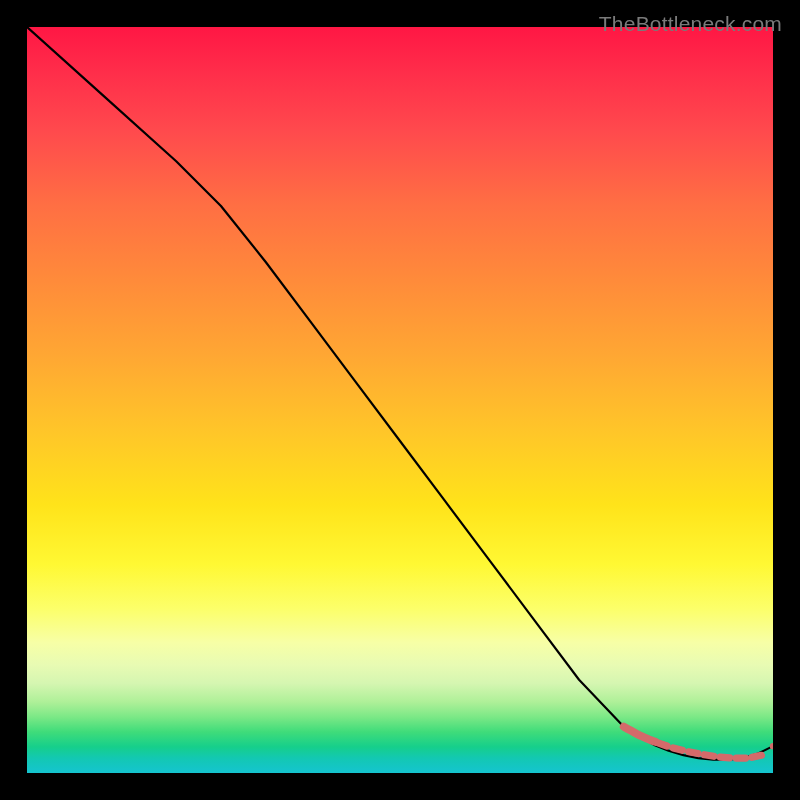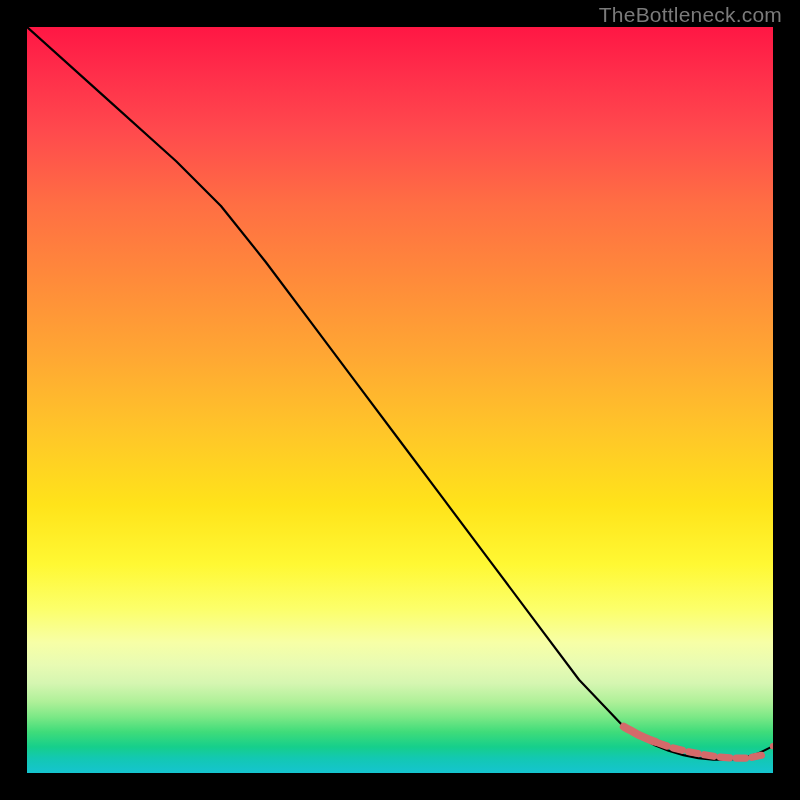--- a/index.html
+++ b/index.html
@@ -12,21 +12,21 @@
     font-family: Arial, Helvetica, sans-serif;
   }
   .frame {
     position: relative;
     width: 800px;
     height: 800px;
     background: #000;
   }
   .watermark {
     position: absolute;
-    top: 3px;
+    top: 12px;
     right: 18px;
     color: #7a7a7a;
     font-size: 21px;
     font-weight: 500;
     letter-spacing: 0.2px;
     z-index: 10;
   }
   .plot-area {
     position: absolute;
     left: 27px;

